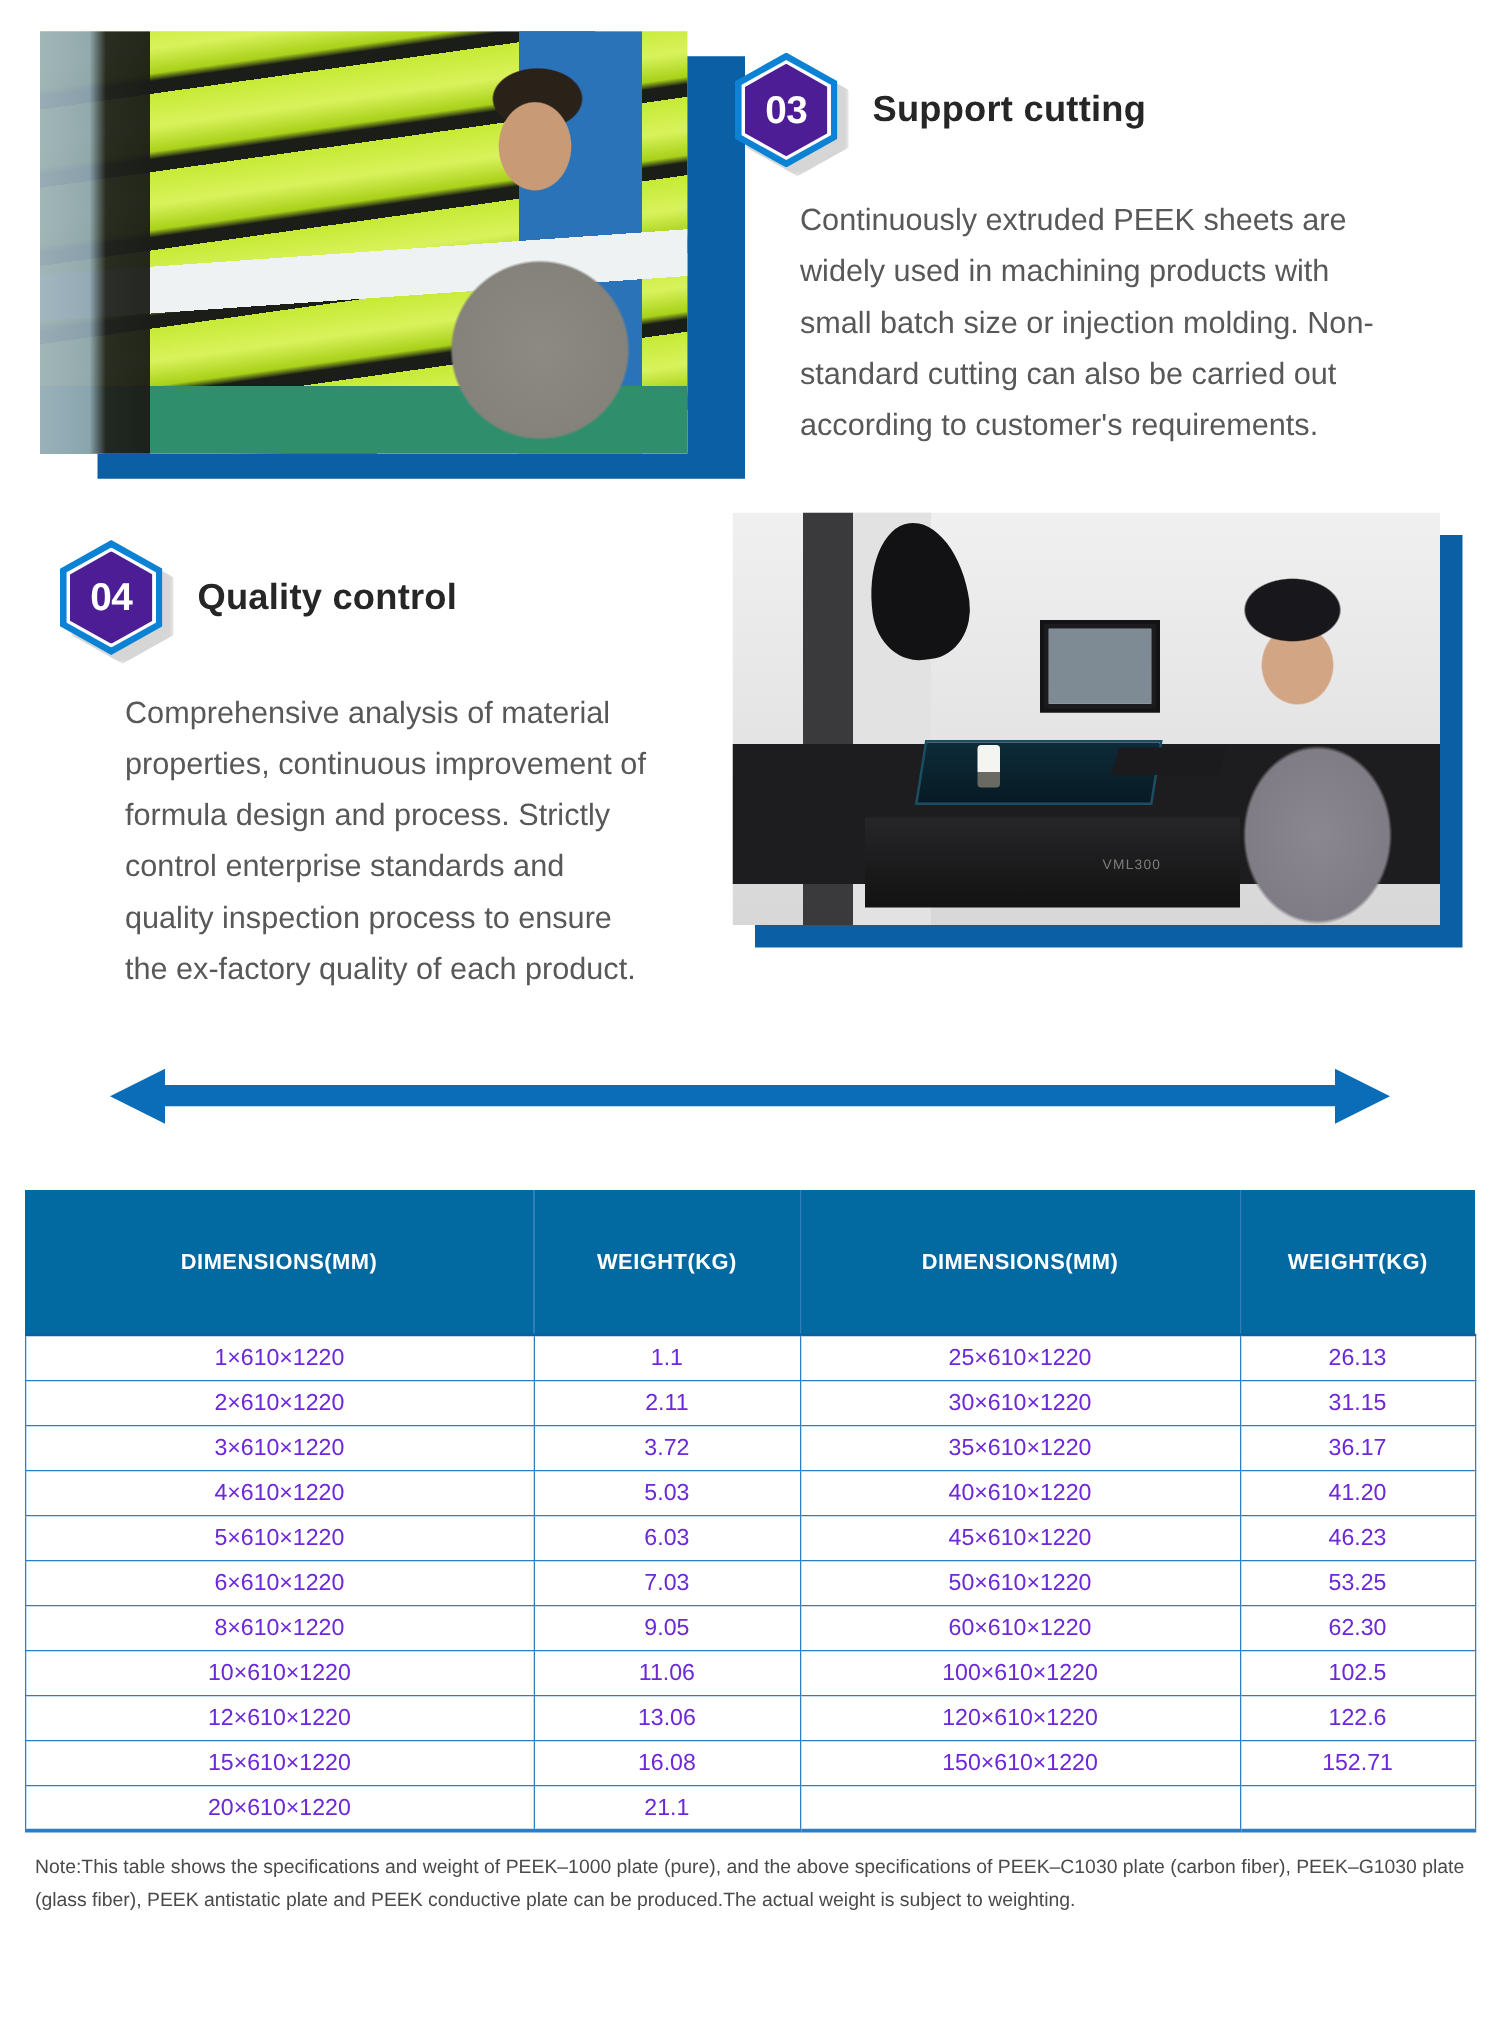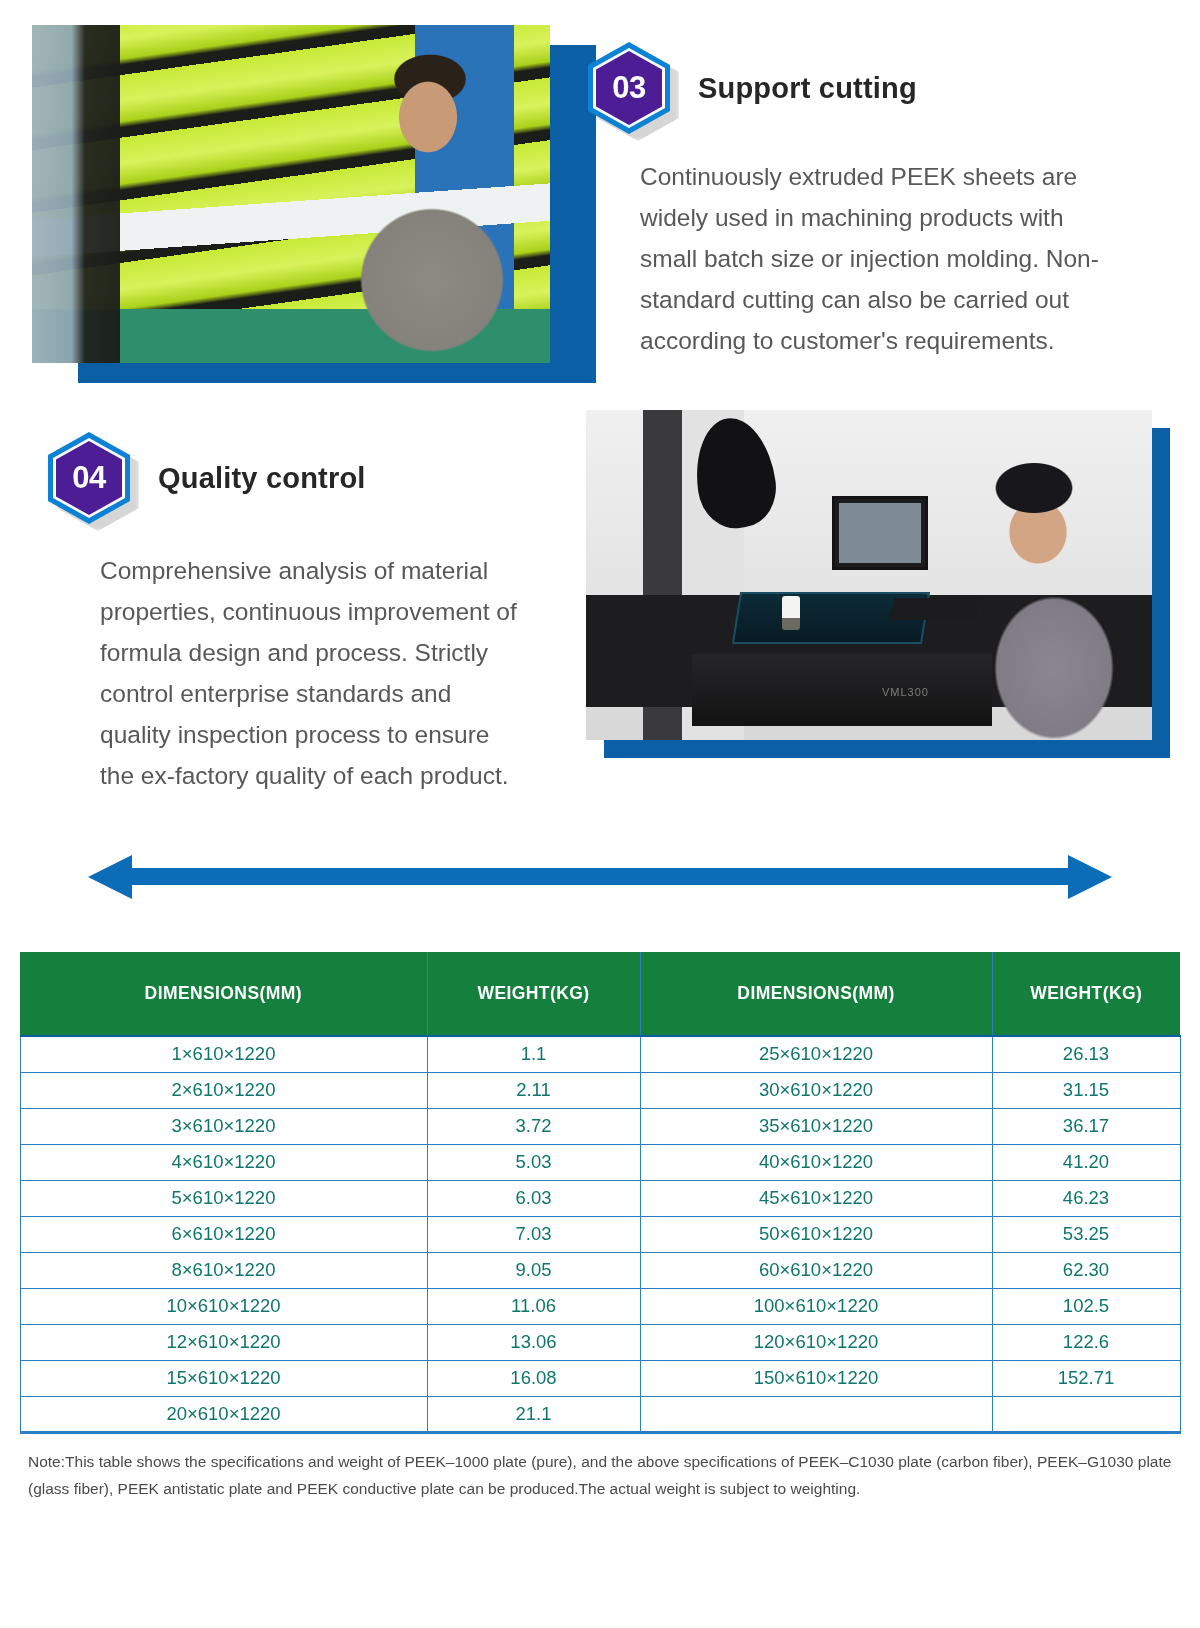--- a/index.html
+++ b/index.html
@@ -316,36 +316,36 @@
 
   
   .spec-wrap { margin-top: 16px; }
   table.spec {
     width: 1160px;
     margin: 0 auto;
     border-collapse: collapse;
     table-layout: fixed;
   }
   table.spec th {
-    background: #15803d;
+    background: #0369a1;
     color: #ffffff;
     font-size: 17.5px;
     font-weight: bold;
     letter-spacing: .4px;
-    height: 84px;
+    height: 116px;
     vertical-align: middle;
     border-right: 1px solid #2f7dbd;
     border-bottom: 2px solid #0b5fa5;
     margin-left: 43px;
   }
   table.spec th:last-child { border-right: none; }
   table.spec td {
     height: 36px;
     font-size: 18.5px;
-    color: #0f766e;
+    color: #6d28d9;
     text-align: center;
     border: 1px solid #2a7ec4;
     border-left-width: 1px;
     border-right-width: 1px;
     background: #ffffff;
   }
   table.spec col.c1 { width: 407px; }
   table.spec col.c2 { width: 213px; }
   table.spec col.c3 { width: 352px; }
   table.spec col.c4 { width: 188px; }

